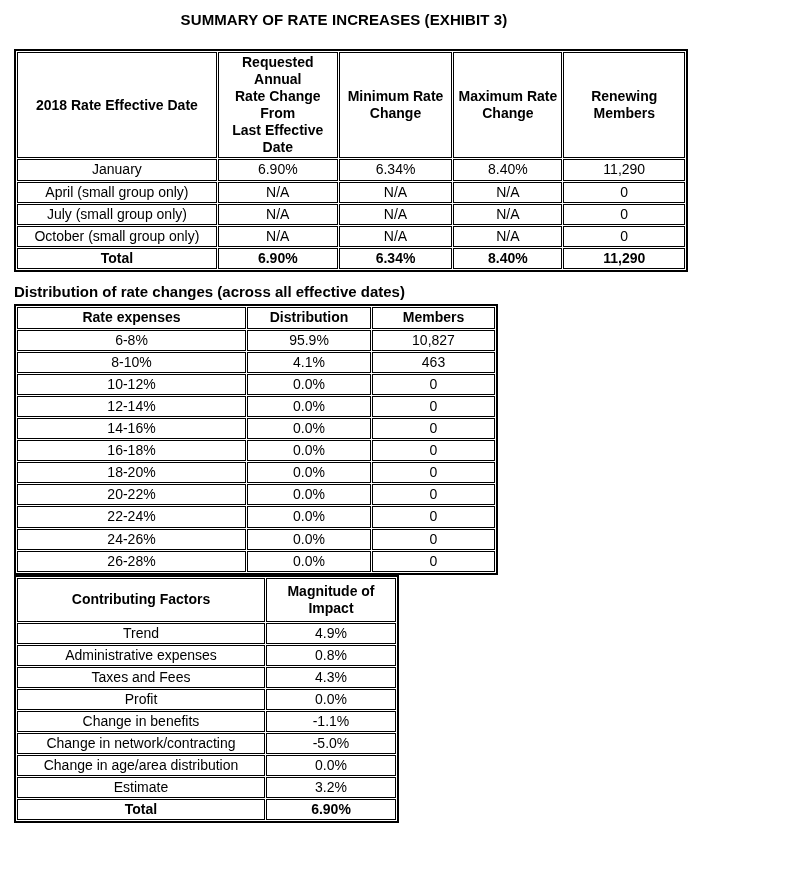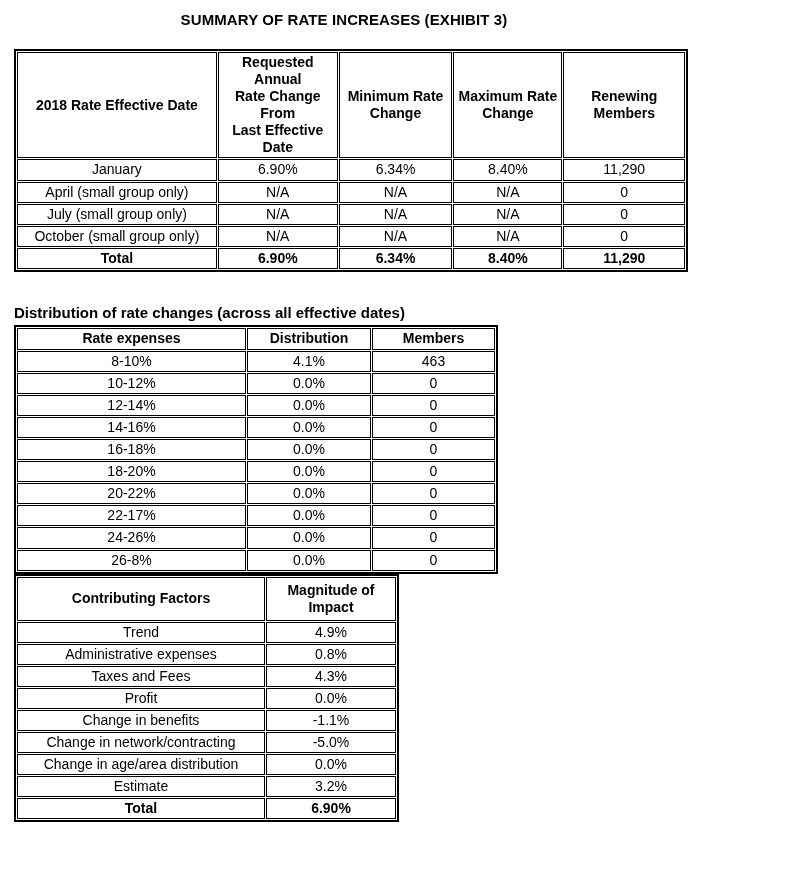--- a/index.html
+++ b/index.html
@@ -46,21 +46,21 @@
 
   #rate-table { margin: 21px 0 0 14px; }
   #rate-table td.hd { height: 84px; }
 
   .section-heading {
     font-size: 15px;
     font-weight: bold;
     margin: 0;
     padding-left: 14px;
   }
-  #dist-heading { padding-top: 32px; padding-bottom: 4px; }
+  #dist-heading { padding-top: 11px; padding-bottom: 4px; }
   #dist-table { margin: 0 0 0 14px; }
   #dist-table td.hd { height: 18px; }
 
   #factors-heading { padding-top: 27px; padding-bottom: 17px; }
   #factors-table { margin: 0 0 0 14px; }
   #factors-table td.hd { height: 40px; }
 </style>
 </head>
 <body>
 
@@ -135,20 +135,25 @@
         <col style="width:124px">
         <col style="width:123px">
     </colgroup>
     <tbody>
       <tr>
         <td class="hd">Rate expenses</td>
         <td class="hd">Distribution</td>
         <td class="hd">Members</td>
       </tr>
       <tr>
+        <td>6-8%</td>
+        <td>95.9%</td>
+        <td>10,827</td>
+      </tr>
+      <tr>
         <td>8-10%</td>
         <td>4.1%</td>
         <td>463</td>
       </tr>
       <tr>
         <td>10-12%</td>
         <td>0.0%</td>
         <td>0</td>
       </tr>
       <tr>
@@ -170,31 +175,31 @@
         <td>18-20%</td>
         <td>0.0%</td>
         <td>0</td>
       </tr>
       <tr>
         <td>20-22%</td>
         <td>0.0%</td>
         <td>0</td>
       </tr>
       <tr>
-        <td>22-17%</td>
+        <td>22-24%</td>
         <td>0.0%</td>
         <td>0</td>
       </tr>
       <tr>
         <td>24-26%</td>
         <td>0.0%</td>
         <td>0</td>
       </tr>
       <tr>
-        <td>26-8%</td>
+        <td>26-28%</td>
         <td>0.0%</td>
         <td>0</td>
       </tr>
     </tbody>
   </table>
 
 
   <table id="factors-table">
     <colgroup>
       <col style="width:248px">

